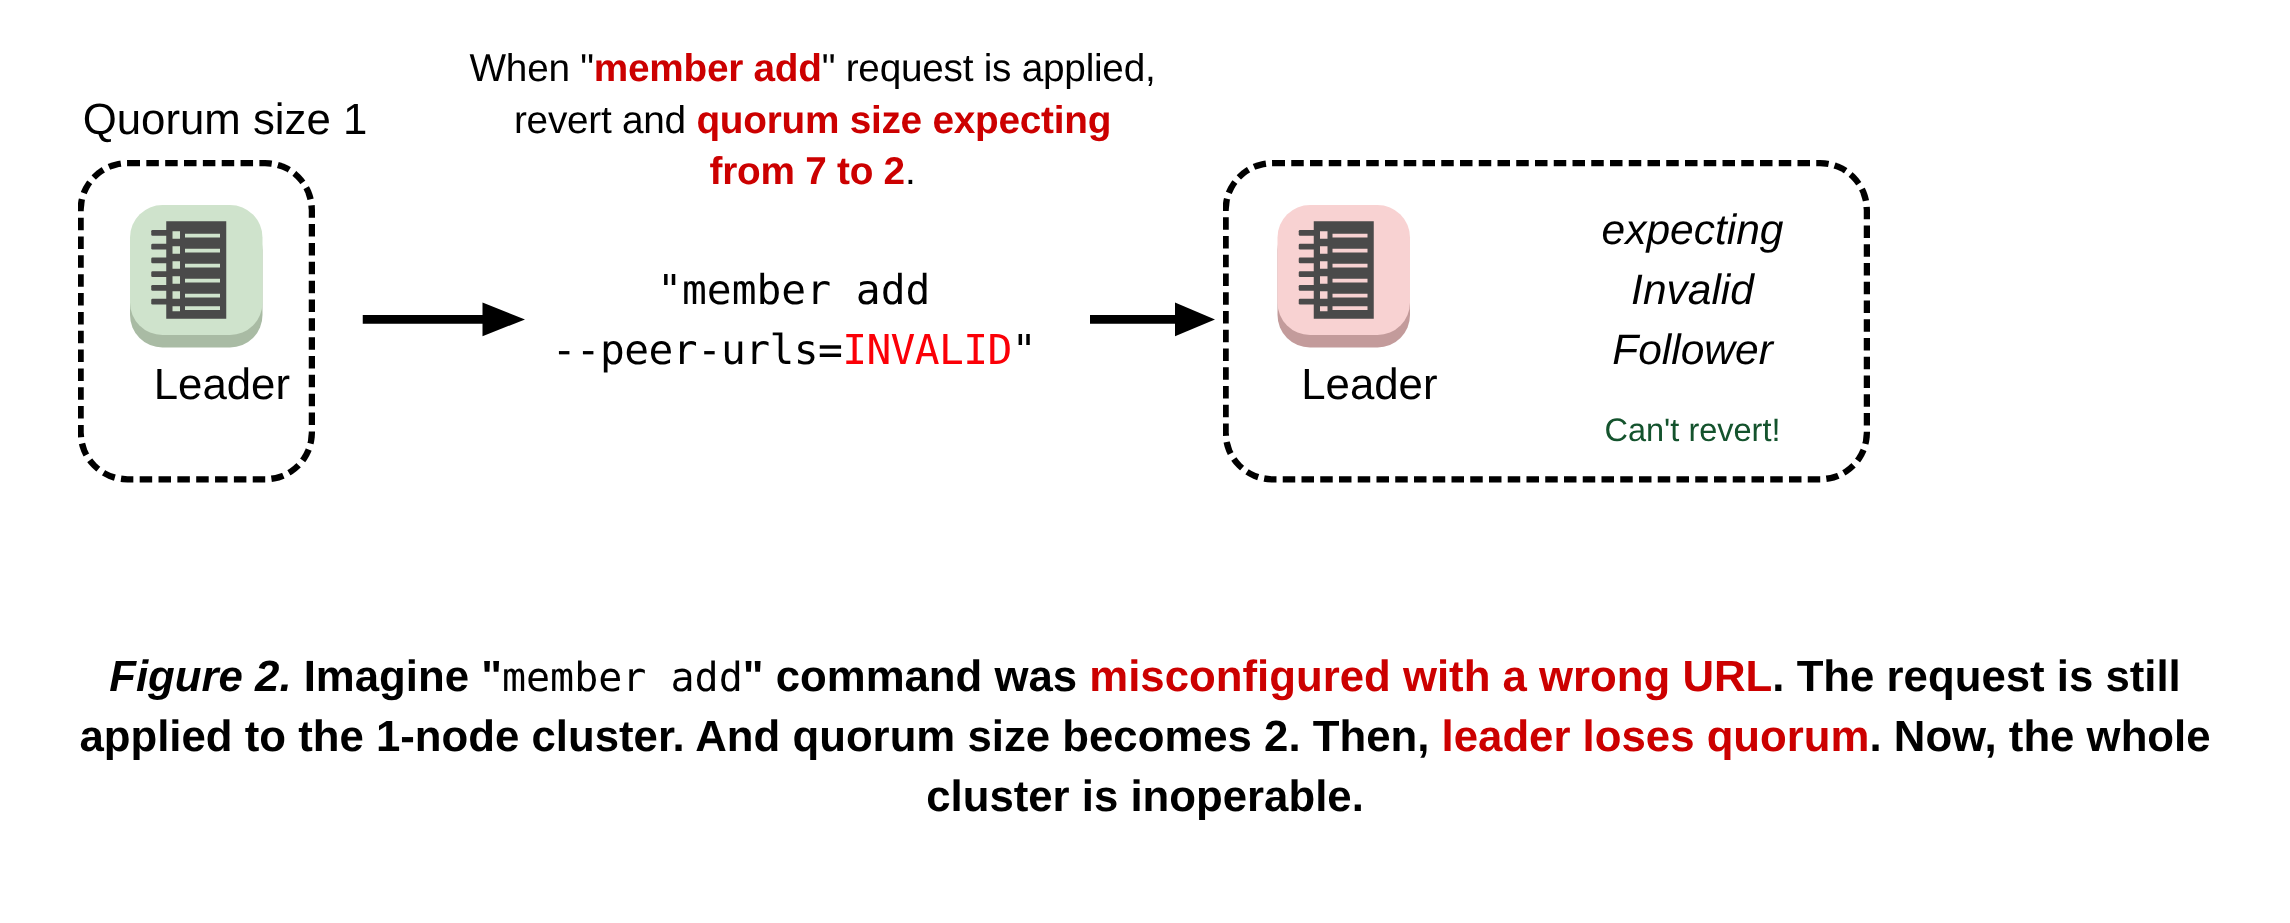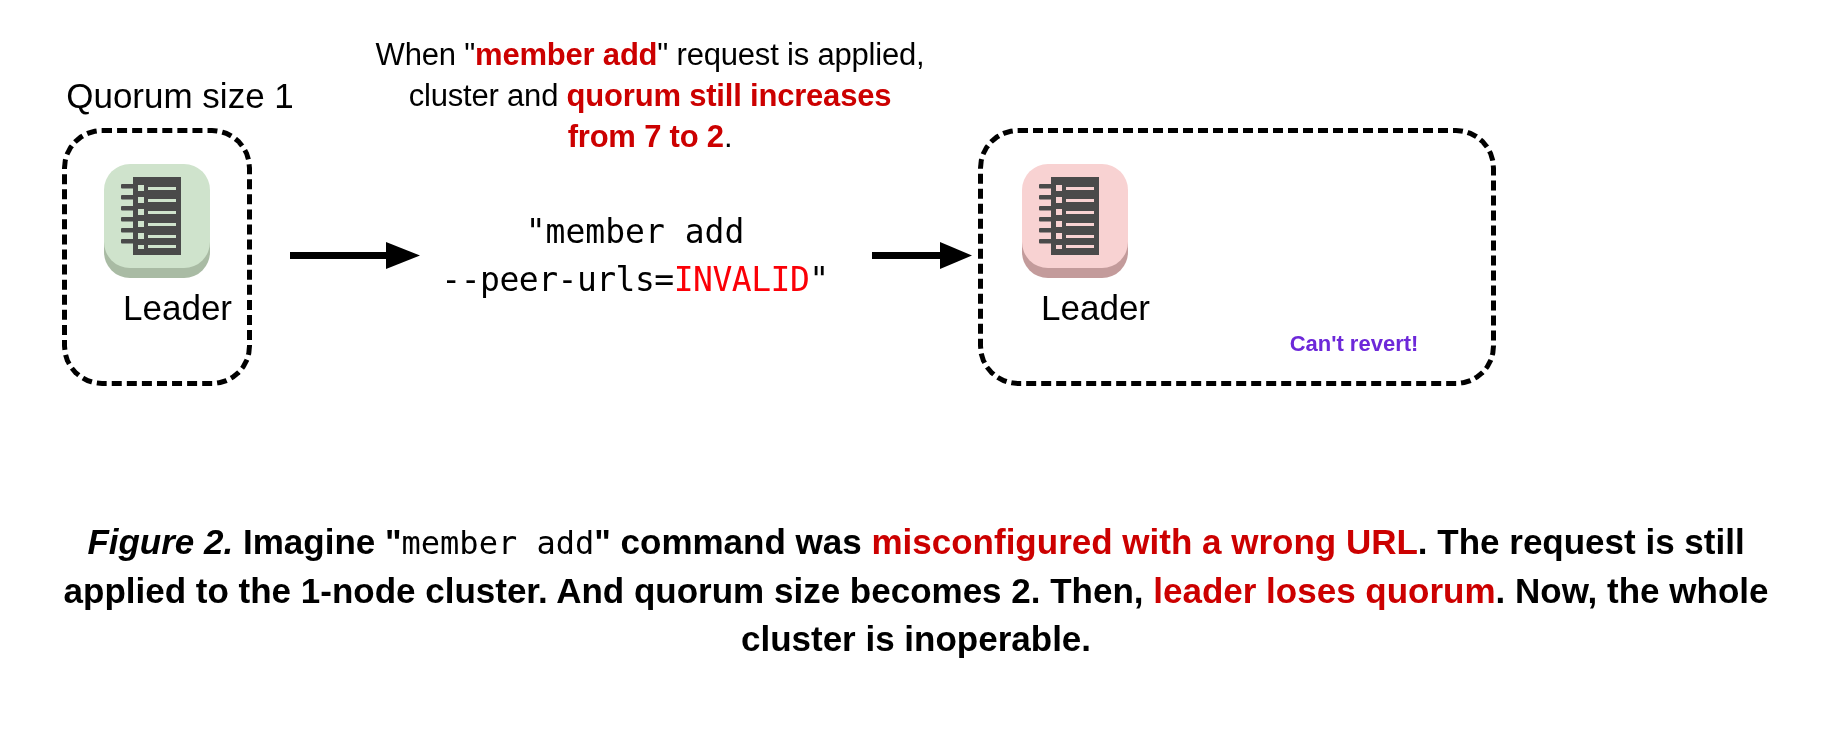--- a/index.html
+++ b/index.html
@@ -141,24 +141,24 @@
     font-size: 34px;
     line-height: 48px;
     font-style: italic;
   }
   #cant-revert {
     position: absolute;
     left: 1228px;
     top: 326px;
     width: 252px;
     text-align: center;
-    font-size: 22px;
+    font-size: 26px;
     line-height: 36px;
-    font-weight: bold;
-    color: #6d28d9;
+    font-weight: normal;
+    color: #14532d;
   }
 
   
   .figure-caption {
     position: absolute;
     left: 40px;
     top: 518px;
     width: 1752px;
     text-align: center;
     font-size: 35px;
@@ -166,21 +166,21 @@
   }
   .figure-caption .mono { font-size: 32px; }
 </style>
 </head>
 <body>
 
 <div class="page">
 
   <div class="top-note">
     <div><span>When "</span><span class="red">member add</span><span>" request is applied,</span></div>
-    <div><span>cluster and </span><span class="red">quorum still increases</span></div>
+    <div><span>revert and </span><span class="red">quorum size expecting</span></div>
     <div><span class="red">from 7 to 2</span><span>.</span></div>
   </div>
 
   <div class="quorum-title" id="quorum-title-left">Quorum size 1</div>
 
   <div class="cluster-box" id="cluster-box-left"></div>
 
   <div class="node" id="node-left">
     <div class="server-icon" id="icon-left">
       <div class="shadow"></div>
@@ -265,18 +265,23 @@
           <rect x="34" y="69" width="6" height="6"></rect>
           <rect x="44" y="71" width="28" height="3"></rect>
           <rect x="34" y="81" width="6" height="4"></rect>
           <rect x="44" y="81" width="28" height="3"></rect>
         </g>
       </svg>
     </div>
     <div class="node-label">Leader</div>
   </div>
 
+  <div id="follower-status">
+    <div>expecting</div>
+    <div>Invalid</div>
+    <div>Follower</div>
+  </div>
 
   <div id="cant-revert">Can't revert!</div>
 
   <div class="figure-caption"><span class="ital bold">Figure 2.</span><span class="bold"> Imagine "</span><span class="mono">member add</span><span class="bold">" command was </span><span class="red">misconfigured with a wrong URL</span><span class="bold">. The request is still applied to the 1-node cluster. And quorum size becomes 2. Then, </span><span class="red">leader loses quorum</span><span class="bold">. Now, the whole cluster is inoperable.</span></div>
 
 </div>
 
 </body></html>

